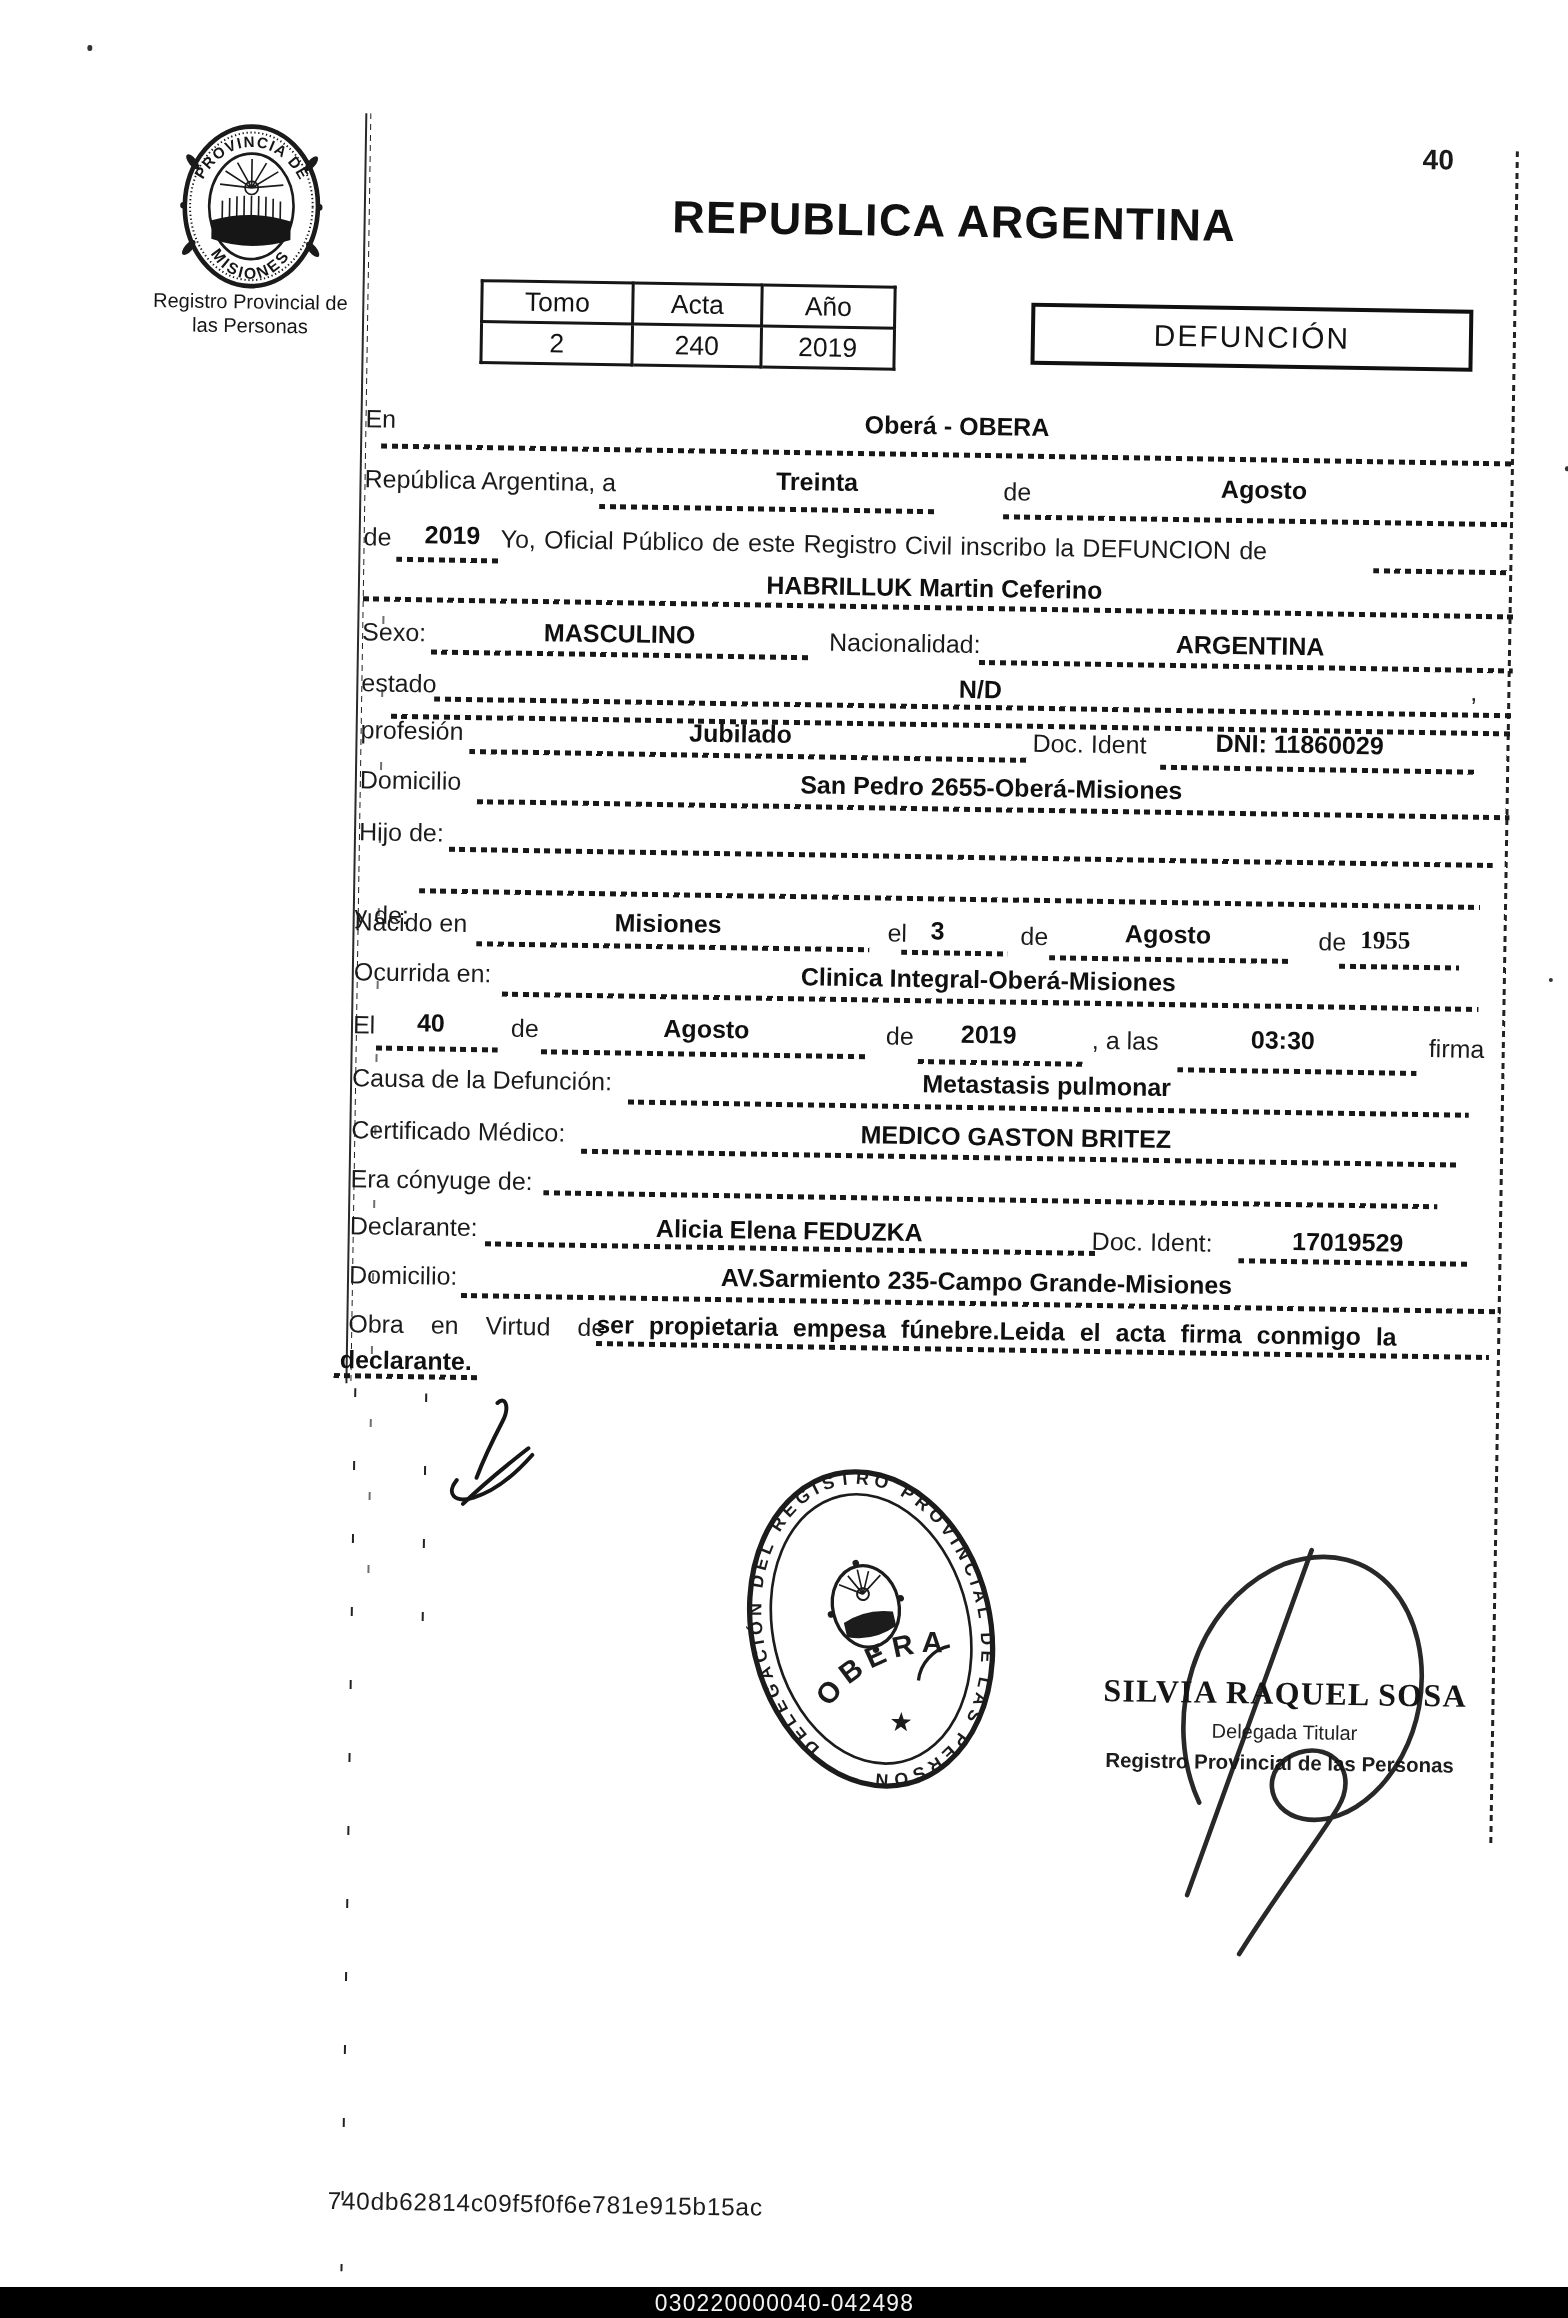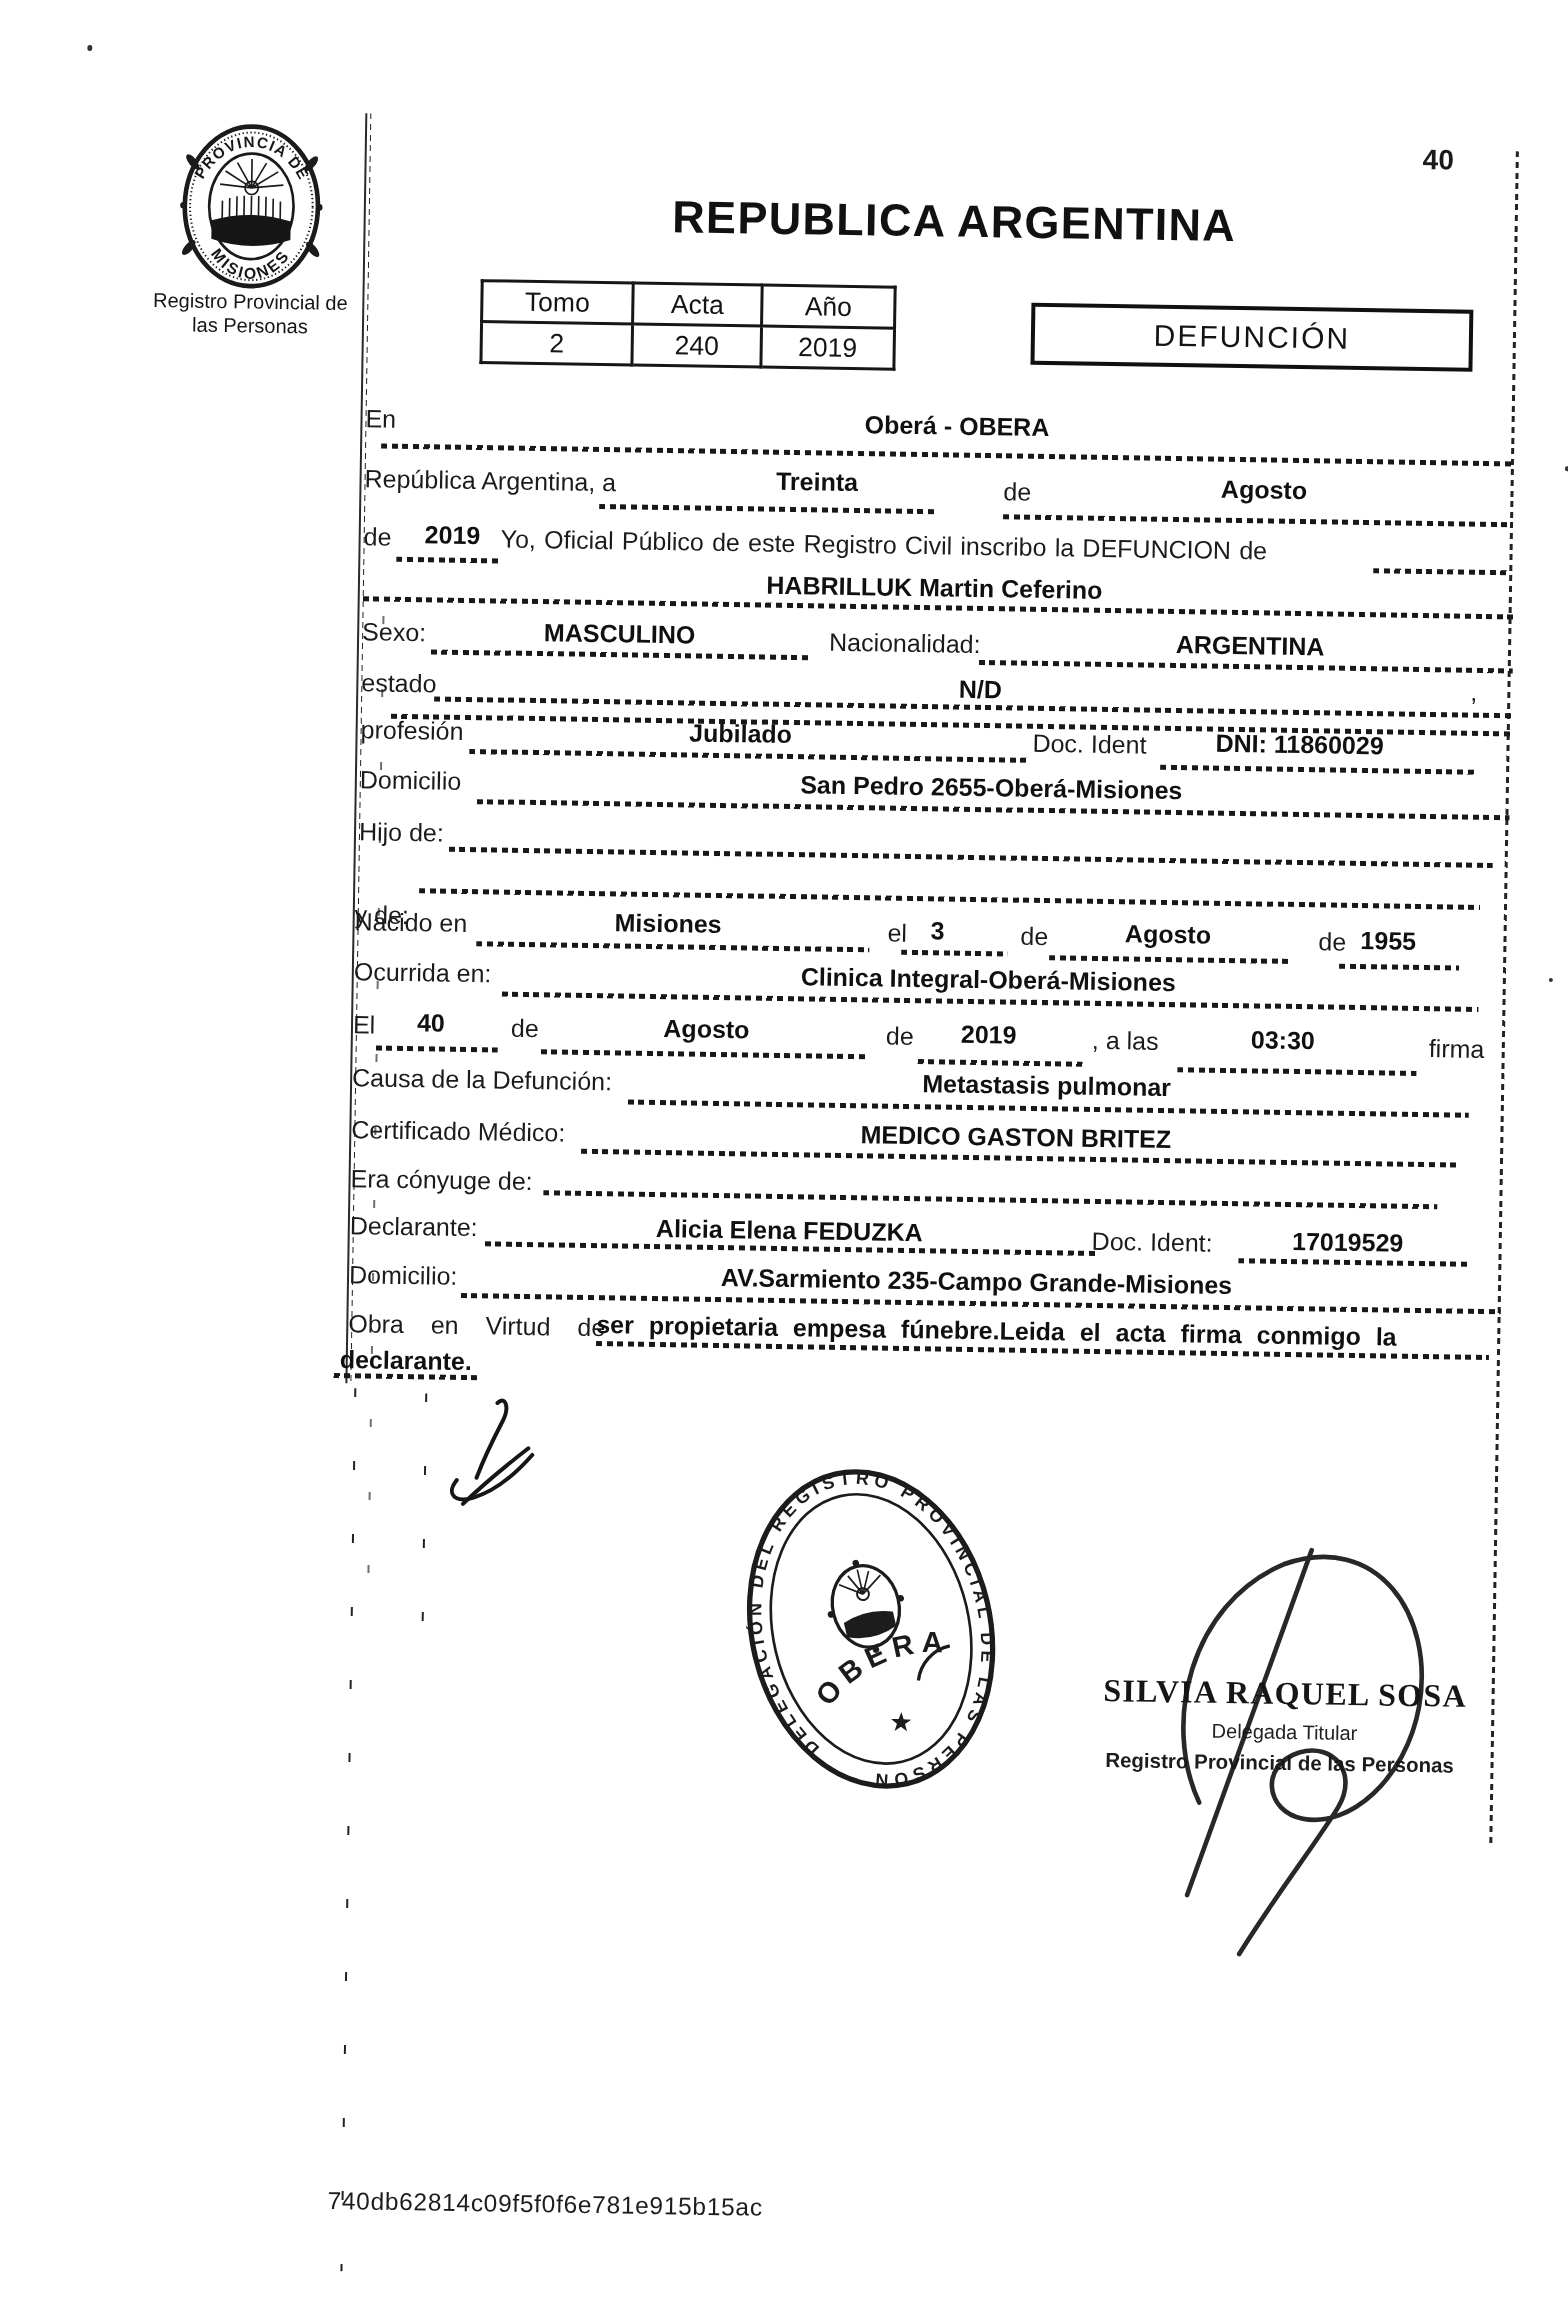--- a/index.html
+++ b/index.html
@@ -148,21 +148,21 @@
     <div class="lbl" style="left:351px;top:869px;margin-top:38px;">y de:</div>
     <div class="dl" style="left:415px;top:894px;width:1061px;"></div>
 
     <div class="lbl" style="left:351px;top:914px;">Nacido en</div>
     <div class="val" style="left:529px;top:911px;width:271px;">Misiones</div>
     <div class="lbl" style="left:884px;top:917px;">el</div>
     <div class="valL" style="left:927px;top:914px;">3</div>
     <div class="lbl" style="left:1017px;top:918px;">de</div>
     <div class="val" style="left:1075px;top:914px;width:179px;">Agosto</div>
     <div class="lbl" style="left:1315px;top:919px;">de</div>
-    <div class="valL" style="left:1357px;top:917px;">1955</div>
+    <div class="valL" style="left:1357px;top:917px;font-family:Liberation Serif, serif;">1955</div>
     <div class="dl" style="left:473px;top:946px;width:393px;"></div>
     <div class="dl" style="left:898px;top:948px;width:106px;"></div>
     <div class="dl" style="left:1046px;top:951px;width:243px;"></div>
     <div class="dl" style="left:1336px;top:955px;width:120px;"></div>
 
     <div class="lbl" style="left:351px;top:964px;">Ocurrida en:</div>
     <div class="val" style="left:721px;top:962px;width:529px;">Clinica Integral-Oberá-Misiones</div>
     <div class="dl" style="left:499px;top:996px;width:977px;"></div>
 
     <div class="lbl" style="left:351px;top:1017px;">El</div>
@@ -255,14 +255,17 @@
     </svg>
 
     <div class="speck" style="left:70px;top:56px;width:4.6px;height:6px;"></div>
     <div class="speck" style="left:1554px;top:454px;width:4.6px;height:4.6px;"></div>
     <div class="speck" style="left:1546px;top:966px;width:4px;height:4px;"></div>
     <div class="lbl" style="left:1463px;top:667px;">,</div>
 
     <div class="hash">740db62814c09f5f0f6e781e915b15ac</div>
   </div>
 
+  <div class="footer-bar">
+    <span>030220000040-042498</span>
+  </div>
 </div>
 
 
 </body></html>

